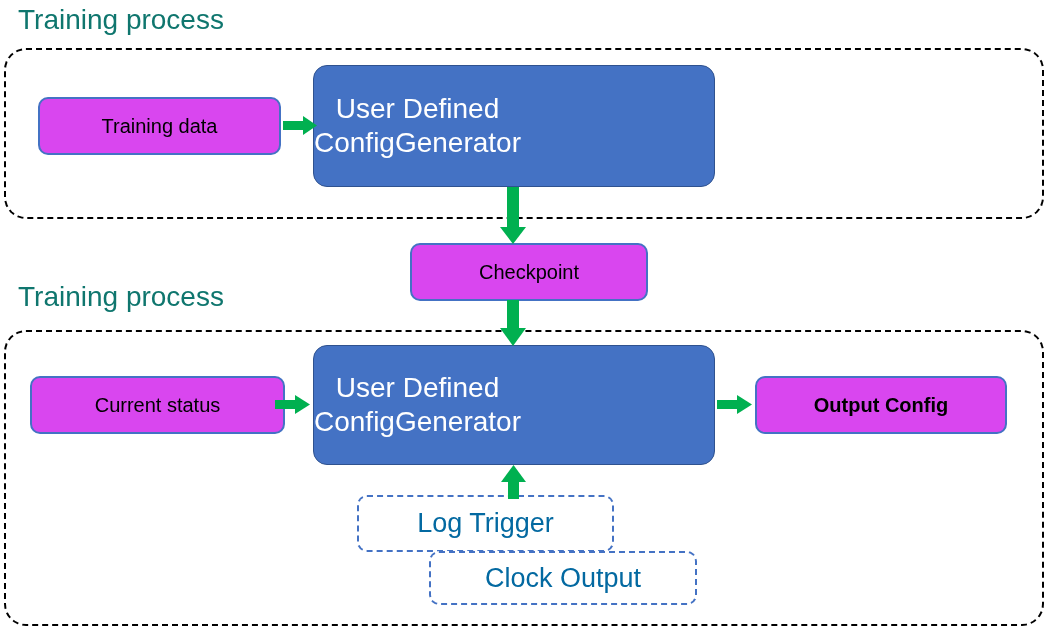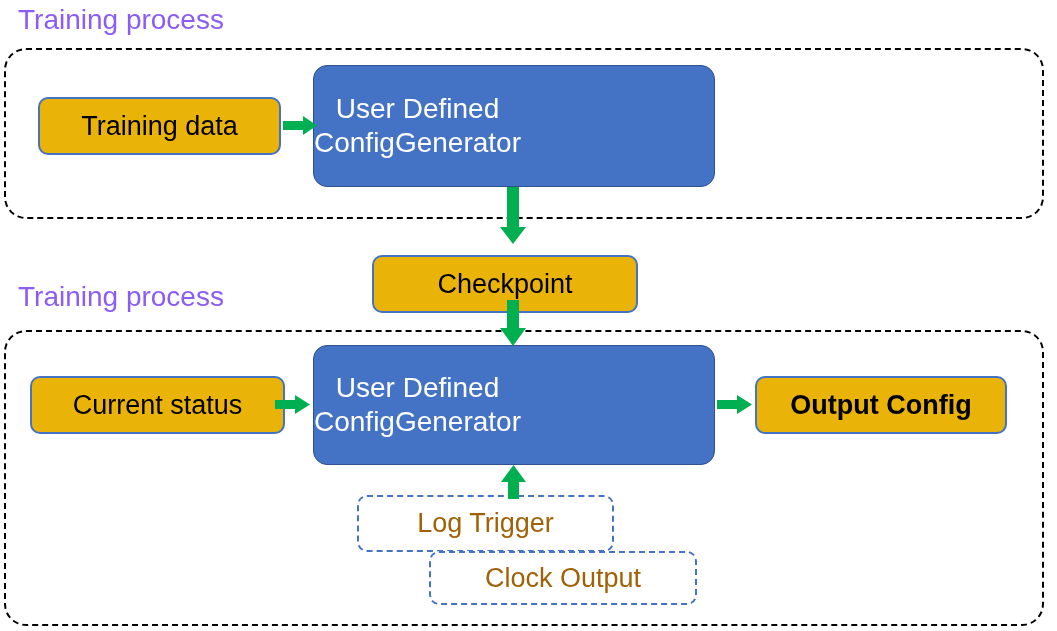--- a/index.html
+++ b/index.html
@@ -16,21 +16,21 @@
     height: 631px;
     background: #ffffff;
     overflow: hidden;
   }
 
   
   .section-title {
     position: absolute;
     font-size: 28px;
     line-height: 1;
-    color: #8b5cf6;
+    color: #0f766e;
     white-space: nowrap;
   }
   #training-title { left: 18px; top: 6px; }
   #inference-title { left: 18px; top: 283px; }
 
   
   .group-box {
     position: absolute;
     border: 2.5px dashed #000000;
     border-radius: 22px;
@@ -39,26 +39,26 @@
   }
   #training-group { left: 4px; top: 48px; width: 1040px; height: 171px; }
   #inference-group { left: 4px; top: 330px; width: 1040px; height: 296px; }
 
   
   .node-plain {
     position: absolute;
     box-sizing: border-box;
     border: 2px solid #4472C4;
     border-radius: 10px;
-    background: #eab308;
+    background: #d946ef;
     display: flex;
     align-items: center;
     justify-content: center;
     color: #000000;
-    font-size: 27px;
+    font-size: 20px;
     line-height: 1.05;
     white-space: nowrap;
   }
 
   
   .node-process {
     position: absolute;
     box-sizing: border-box;
     background: #4472C4;
     border: 1.5px solid #2F528F;
@@ -75,39 +75,39 @@
   
   .node-trigger {
     position: absolute;
     box-sizing: border-box;
     border: 2px dashed #4472C4;
     border-radius: 10px;
     background: #ffffff;
     display: flex;
     align-items: center;
     justify-content: center;
-    color: #a16207;
+    color: #0369a1;
     font-size: 27px;
     white-space: nowrap;
   }
 
   
   #arrow-layer {
     position: absolute;
     left: 0;
     top: 0;
     width: 1057px;
     height: 631px;
     pointer-events: none;
   }
 
   
   #node-training-data  { left: 38px;  top: 97px;  width: 243px; height: 58px; }
   #node-train-process  { left: 313px; top: 65px;  width: 402px; height: 122px; }
-  #node-checkpoint     { left: 372px; top: 243px; width: 266px; height: 58px; margin-top: 12px; }
+  #node-checkpoint     { left: 410px; top: 243px; width: 238px; height: 58px; }
   #node-current-status { left: 30px;  top: 376px; width: 255px; height: 58px; }
   #node-infer-process  { left: 313px; top: 345px; width: 402px; height: 120px; }
   #node-output-config  { left: 755px; top: 376px; width: 252px; height: 58px; font-weight: bold; }
   #node-log-trigger    { left: 357px; top: 495px; width: 257px; height: 57px; }
   #node-clock-trigger  { left: 429px; top: 551px; width: 268px; height: 54px; }
 </style>
 </head>
 <body>
 
 <div id="canvas">

